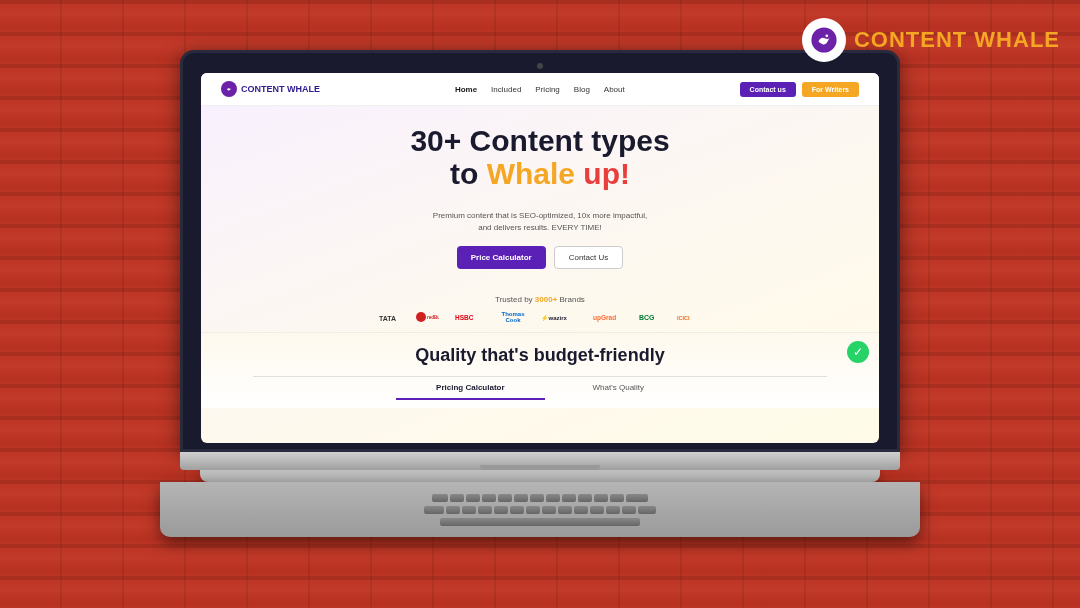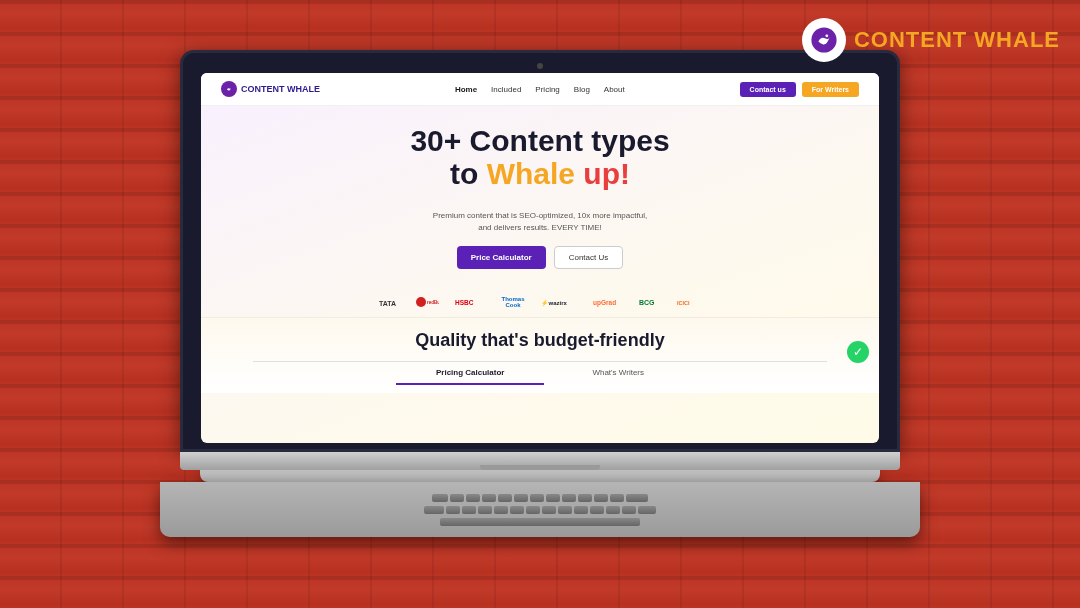--- a/index.html
+++ b/index.html
@@ -479,20 +479,23 @@
           <div class="hero-desc">
             Premium content that is SEO-optimized, 10x more impactful,<br>and delivers results. EVERY TIME!
           </div>
           <div class="hero-buttons">
             <button class="btn-price">Price Calculator</button>
             <button class="btn-contact-hero">Contact Us</button>
           </div>
         </div>
 
         <div class="trusted-section">
+          <div class="trusted-label">
+            Trusted by <span>3000+</span> Brands
+          </div>
           <div class="brands-row">
             <div class="brand-logo">
               <svg width="20" height="14" viewBox="0 0 40 28">
                 <text x="0" y="22" font-size="14" font-weight="900" fill="#333">TATA</text>
               </svg>
             </div>
             <div class="brand-logo">
               <svg width="24" height="14" viewBox="0 0 48 28">
                 <circle cx="12" cy="14" r="10" fill="#d02020"></circle>
                 <text x="24" y="18" font-size="9" font-weight="700" fill="#d02020">redBus</text>
@@ -528,21 +531,21 @@
             </div>
           </div>
         </div>
 
         <div class="whatsapp-btn">✓</div>
 
         <div class="quality-section">
           <div class="quality-title">Quality that's budget-friendly</div>
           <div class="quality-tabs">
             <div class="quality-tab active">Pricing Calculator</div>
-            <div class="quality-tab">What's Writers</div>
+            <div class="quality-tab">What's Quality</div>
           </div>
         </div>
 
       </div>
     </div>
   </div>
   <div class="laptop-base"></div>
   <div class="laptop-bottom"></div>
   <div class="keyboard">
     <div class="keyboard-row">

